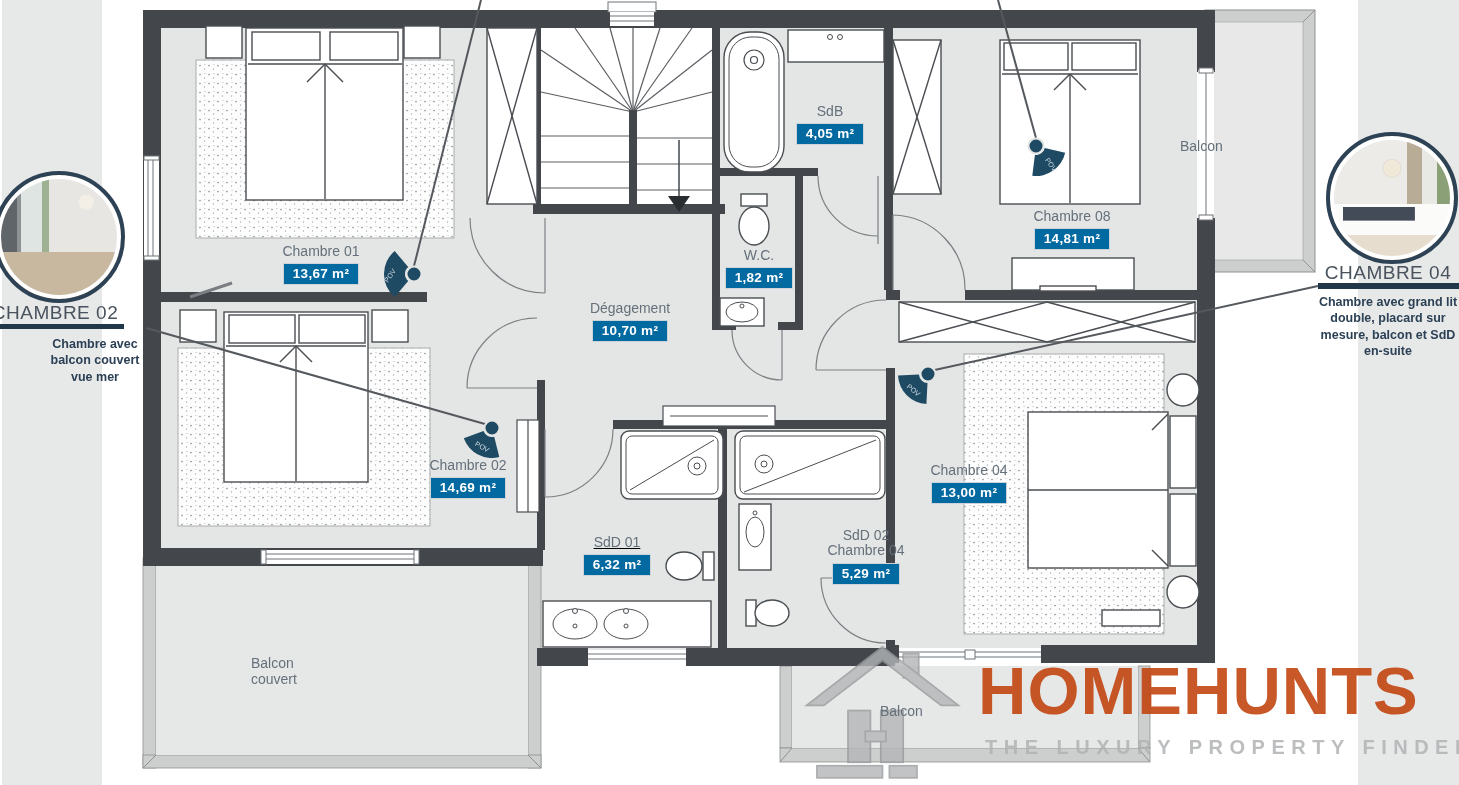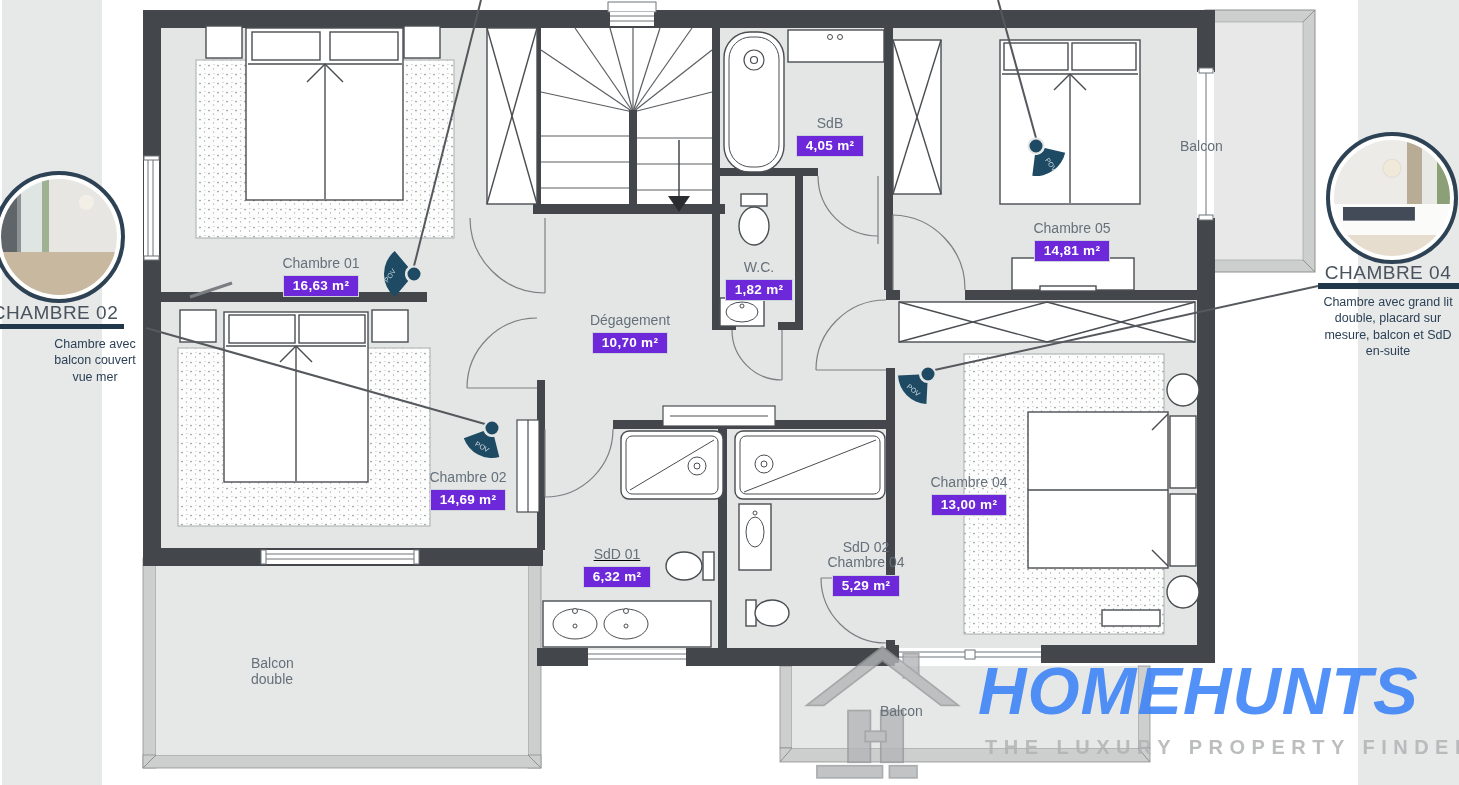--- a/index.html
+++ b/index.html
@@ -5,41 +5,41 @@
   html,body{margin:0;padding:0;}
   body{
     width:1459px;height:785px;position:relative;overflow:hidden;
     background:#ffffff;
     font-family:"Liberation Sans","DejaVu Sans",sans-serif;
     -webkit-font-smoothing:antialiased;
   }
   .abs{position:absolute;}
   .strip{position:absolute;top:0;height:785px;background:#e7e8e8;}
   
-  .rlabel{position:absolute;width:170px;text-align:center;pointer-events:none;margin-top:12px;}
+  .rlabel{position:absolute;width:170px;text-align:center;pointer-events:none;}
   .rname{font-size:14px;color:#65707b;line-height:1.1;}
   .badge{
-    display:inline-block;margin-top:4px;background:#6d28d9;color:#ffffff;
+    display:inline-block;margin-top:4px;background:#0369a1;color:#ffffff;
     font-size:13.5px;font-weight:bold;letter-spacing:.3px;
     padding:2px 9px 3px;border:1px solid #ccd4d9;
   }
   .balcony-label{position:absolute;width:160px;font-size:14px;color:#65707b;line-height:1.15;}
   
   .photo-circle{
     position:absolute;width:124px;height:124px;border-radius:50%;
     border:4px solid #2d4254;box-shadow:inset 0 0 0 4px #ffffff;
   }
   .callout-title{position:absolute;text-align:center;font-size:19px;color:#49535d;letter-spacing:.5px;white-space:nowrap;}
   .callout-rule{position:absolute;background:#20384a;}
-  .callout-desc{position:absolute;text-align:center;font-size:12.5px;font-weight:normal;color:#2c4156;line-height:1.3;}
+  .callout-desc{position:absolute;text-align:center;font-size:12.5px;font-weight:bold;color:#2c4156;line-height:1.3;}
   
   .brand{
     position:absolute;left:978px;top:652px;white-space:nowrap;
-    font-size:67px;font-weight:bold;font-style:italic;
-    color:#3b82f6;opacity:.88;letter-spacing:1px;
+    font-size:67px;font-weight:bold;
+    color:#c2410c;opacity:.88;letter-spacing:1px;
   }
   .tagline{
     position:absolute;left:985px;top:736px;white-space:nowrap;
     font-size:20px;font-weight:bold;color:#b0b2b4;opacity:.85;letter-spacing:6.5px;
   }
   svg text{font-family:"Liberation Sans","DejaVu Sans",sans-serif;}
 </style>
 </head>
 <body>
 
@@ -341,28 +341,28 @@
     <rect x="40" y="50" width="12" height="6"></rect>
     <rect x="12" y="70" width="38" height="7"></rect>
     <rect x="54" y="70" width="16" height="7"></rect>
   </g>
 </svg>
 <div class="brand">HOMEHUNTS</div>
 <div class="tagline">THE LUXURY PROPERTY FINDERS</div>
 
 <div class="rlabel" style="left:236px;top:244px;">
   <div class="rname">Chambre 01</div>
-  <div class="badge">16,63 m²</div>
+  <div class="badge">13,67 m²</div>
 </div>
 <div class="rlabel" style="left:745px;top:104px;">
   <div class="rname">SdB</div>
   <div class="badge">4,05 m²</div>
 </div>
 <div class="rlabel" style="left:987px;top:209px;">
-  <div class="rname">Chambre 05</div>
+  <div class="rname">Chambre 08</div>
   <div class="badge">14,81 m²</div>
 </div>
 <div class="rlabel" style="left:674px;top:248px;">
   <div class="rname">W.C.</div>
   <div class="badge">1,82 m²</div>
 </div>
 <div class="rlabel" style="left:545px;top:301px;">
   <div class="rname">Dégagement</div>
   <div class="badge">10,70 m²</div>
 </div>
@@ -380,21 +380,21 @@
 </div>
 <div class="rlabel" style="left:741px;top:528px;padding-left:40px;">
   <div class="rname">SdD 02</div>
   <div class="rname">Chambre 04</div>
   <div class="badge">5,29 m²</div>
 </div>
 
 <div class="balcony-label" style="left:1180px;top:138px;">Balcon</div>
 <div class="balcony-label" style="left:251px;top:655px;">
   <div>Balcon</div>
-  <div>double</div>
+  <div>couvert</div>
 </div>
 <div class="balcony-label" style="left:880px;top:703px;">Balcon</div>
 
 <div>
   <div class="photo-circle" style="left:-7px;top:171px;
        background:
          radial-gradient(circle at 72% 22%, #f3efe6 0 7px, rgba(0,0,0,0) 8px),
          linear-gradient(to bottom, rgba(0,0,0,0) 62%, #c9b8a0 62%),
          linear-gradient(to right, #60656a 0 16%, #8d9294 16% 19%, #dfe5e3 19% 36%, #9fb193 36% 42%, #e8e6e2 42% 100%);"></div>
   <div class="callout-title" style="left:-15px;width:140px;top:302px;">CHAMBRE 02</div>

